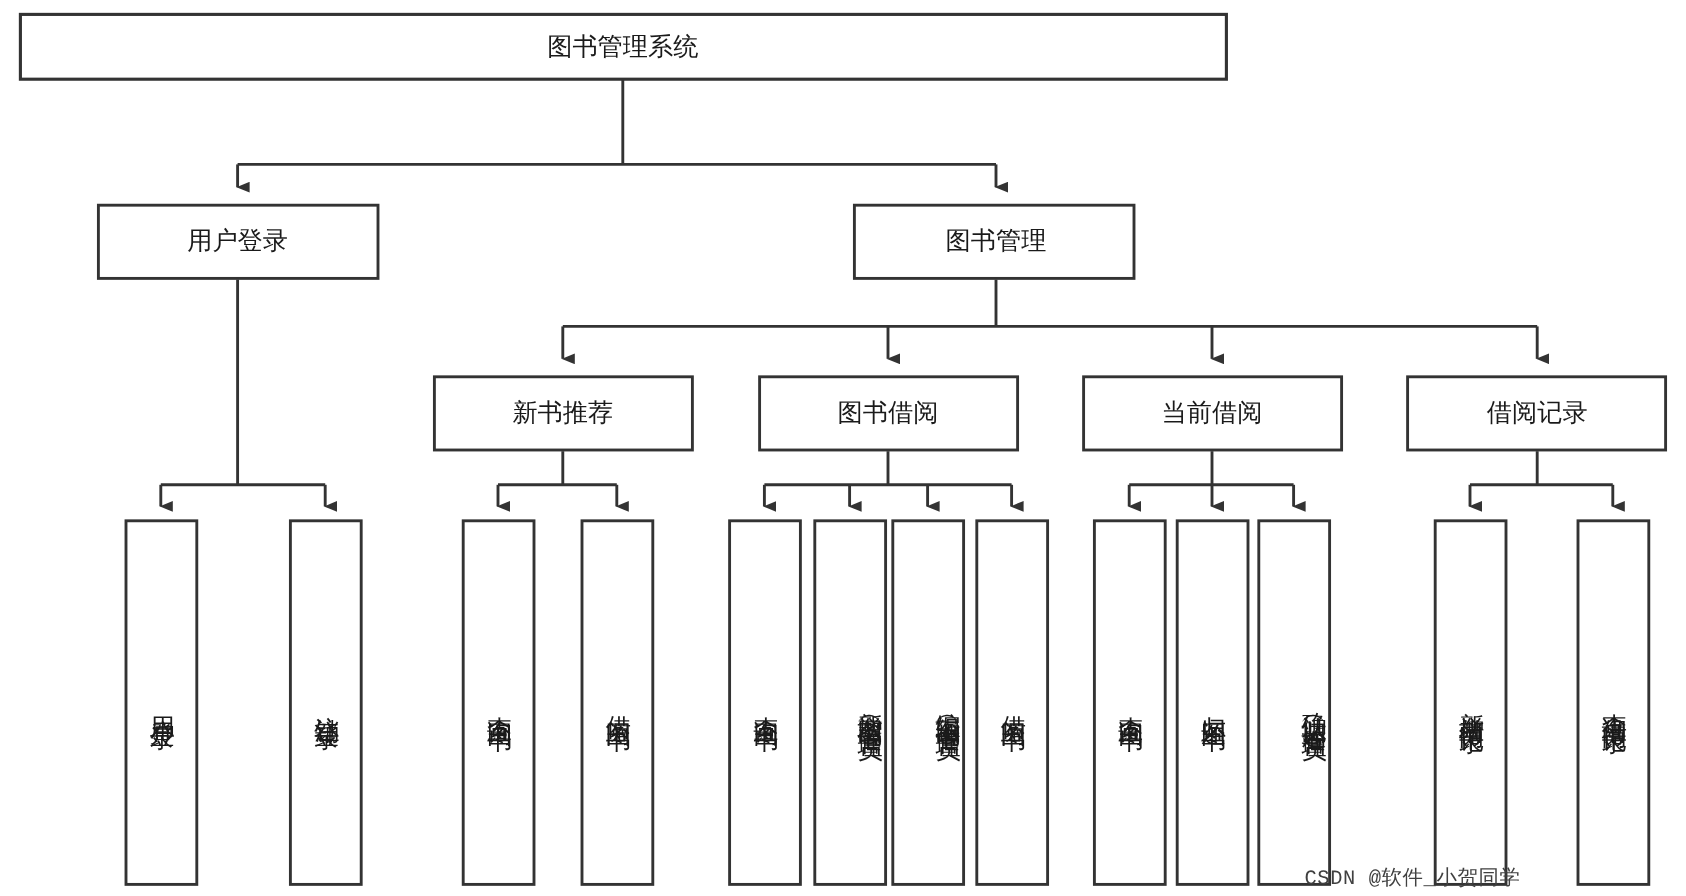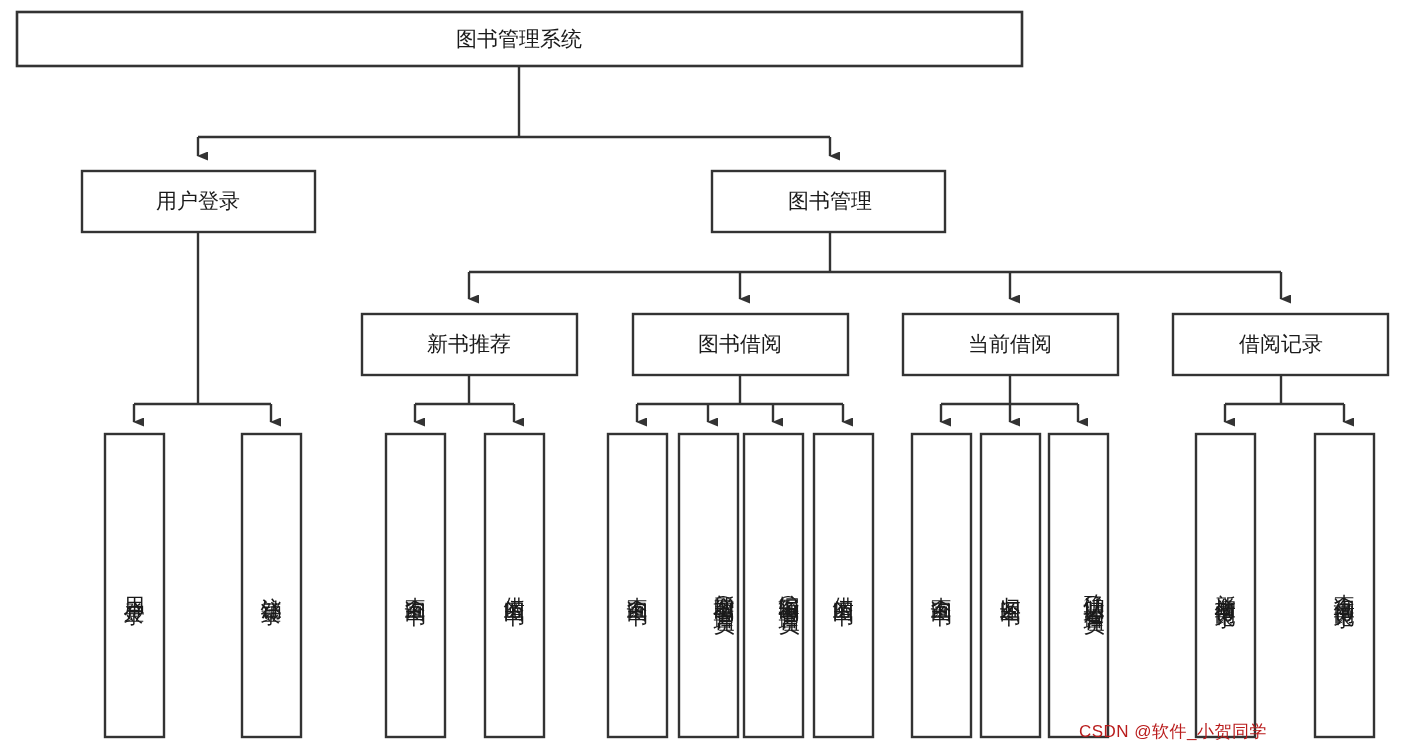--- a/index.html
+++ b/index.html
@@ -63,23 +63,23 @@
     align-items: center;
     justify-content: center;
     text-align: center;
     white-space: nowrap;
     pointer-events: none;
   }
   .watermark {
     position: absolute;
     right: 8px;
     bottom: 4px;
-    font-family: Liberation Sans, sans-serif;
+    font-family: Liberation Mono, monospace;
     font-size: 17px;
-    color: #b91c1c;
+    color: #404040;
     letter-spacing: 0.5px;
     white-space: nowrap;
   }
 </style>
 </head>
 <body>
 
 <div id="diagram-root">
 
   <svg class="diagram" viewBox="0 0 1405 747" xmlns="http://www.w3.org/2000/svg">

